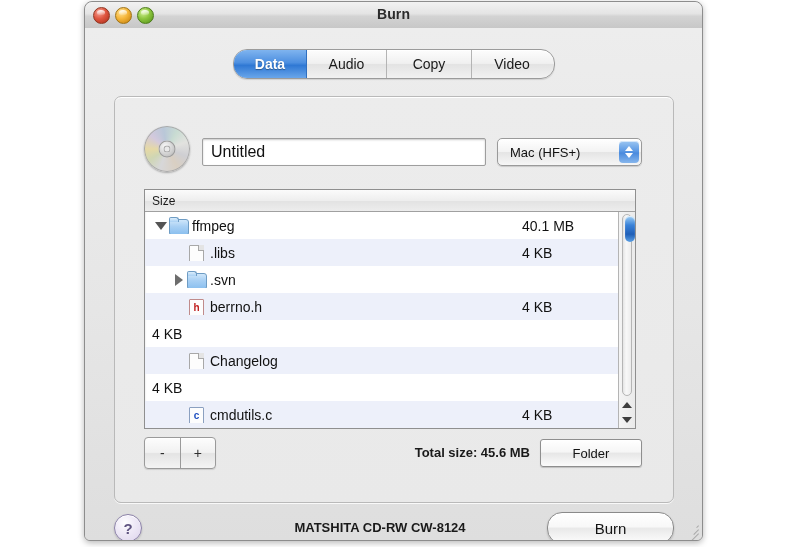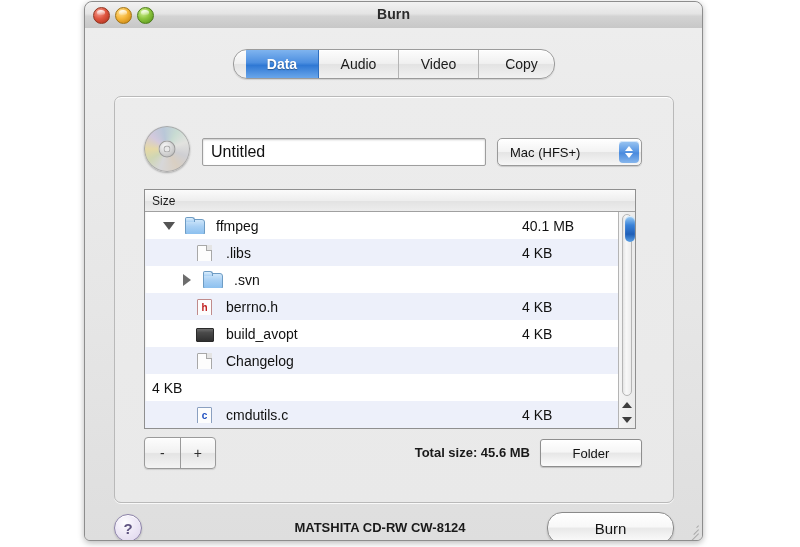--- a/index.html
+++ b/index.html
@@ -59,21 +59,20 @@
     font-size:14px;color:#1a1a1a;height:100%;
     border-right:1px solid #b4b4b4;
     box-sizing:border-box;
   }
   .tab:last-child{border-right:none;}
   .tab.sel{
     background:linear-gradient(to bottom,#7fb4ef 0%,#4d8fe0 45%,#2f78d4 55%,#6aa6ea 100%);
     color:#ffffff;font-weight:bold;
     text-shadow:0 1px 1px rgba(0,0,0,.35);
     border-right:1px solid #2f6fc0;
-    margin-left:12px;
   }
 
   
   .groupbox{
     position:absolute;left:29px;top:68px;width:558px;height:405px;
     border:1px solid #b9b9b9;border-radius:7px;
     background:linear-gradient(to bottom,#ececec 0%,#e9e9e9 100%);
     box-shadow:inset 0 1px 0 #ffffff,0 1px 0 rgba(255,255,255,.8);
   }
 
@@ -138,21 +137,21 @@
   .lhead .hcell{
     font-size:12px;color:#1a1a1a;display:flex;align-items:center;padding-left:7px;
     box-sizing:border-box;
   }
   .lhead .hname{width:370px;border-right:1px solid #b0b0b0;}
   .lhead .hsize{flex:1;}
 
   .lbody{position:absolute;left:0;top:22px;right:0;bottom:0;overflow:hidden;}
   .row{display:flex;height:27px;align-items:center;box-sizing:border-box;}
   .row.stripe{background:#edf0fa;}
-  .row .cname{width:370px;display:flex;align-items:center;box-sizing:border-box;overflow:hidden;gap:8px;}
+  .row .cname{width:370px;display:flex;align-items:center;box-sizing:border-box;overflow:hidden;}
   .row .csize{flex:1;font-size:14px;color:#111;padding-left:7px;}
   .row .label{font-size:14px;color:#111;margin-left:5px;white-space:nowrap;}
 
   .tri{width:16px;flex:0 0 16px;display:flex;align-items:center;justify-content:center;}
   .tri-down{width:0;height:0;border-left:6px solid transparent;border-right:6px solid transparent;border-top:8px solid #545454;}
   .tri-right{width:0;height:0;border-top:6px solid transparent;border-bottom:6px solid transparent;border-left:8px solid #6d6d6d;}
 
   
   .ico{flex:0 0 18px;width:18px;height:17px;position:relative;}
   .ico-folder{
@@ -278,25 +277,25 @@
 
     <div class="winbody">
 
       <div class="tabbar">
         <div class="tab sel" style="width:73px">
             <span>Data</span>
           </div>
         <div class="tab" style="width:80px">
             <span>Audio</span>
           </div>
+        <div class="tab" style="width:85px">
+            <span>Copy</span>
+          </div>
         <div class="tab" style="width:80px">
             <span>Video</span>
-          </div>
-        <div class="tab" style="width:85px">
-            <span>Copy</span>
           </div>
       </div>
 
       <div class="groupbox">
 
         <div class="disc"></div>
 
         <div class="namefield">
           <span>Untitled</span>
         </div>
@@ -359,27 +358,20 @@
                 <span style="width:42px;flex:0 0 42px"></span>
                 <span class="ico">
                     <span class="ico-code h">h</span>
                   </span>
                 <span class="label">berrno.h</span>
               </div>
               <div class="csize">4 KB</div>
             </div>
 
             <div class="row">
-              <div class="cname">
-                <span style="width:42px;flex:0 0 42px"></span>
-                <span class="ico">
-                    <span class="ico-exec"></span>
-                  </span>
-                <span class="label">build_avopt</span>
-              </div>
               <div class="csize">4 KB</div>
             </div>
 
             <div class="row stripe">
               <div class="cname">
                 <span style="width:42px;flex:0 0 42px"></span>
                 <span class="ico">
                     <span class="ico-doc"></span>
                   </span>
                 <span class="label">Changelog</span>

